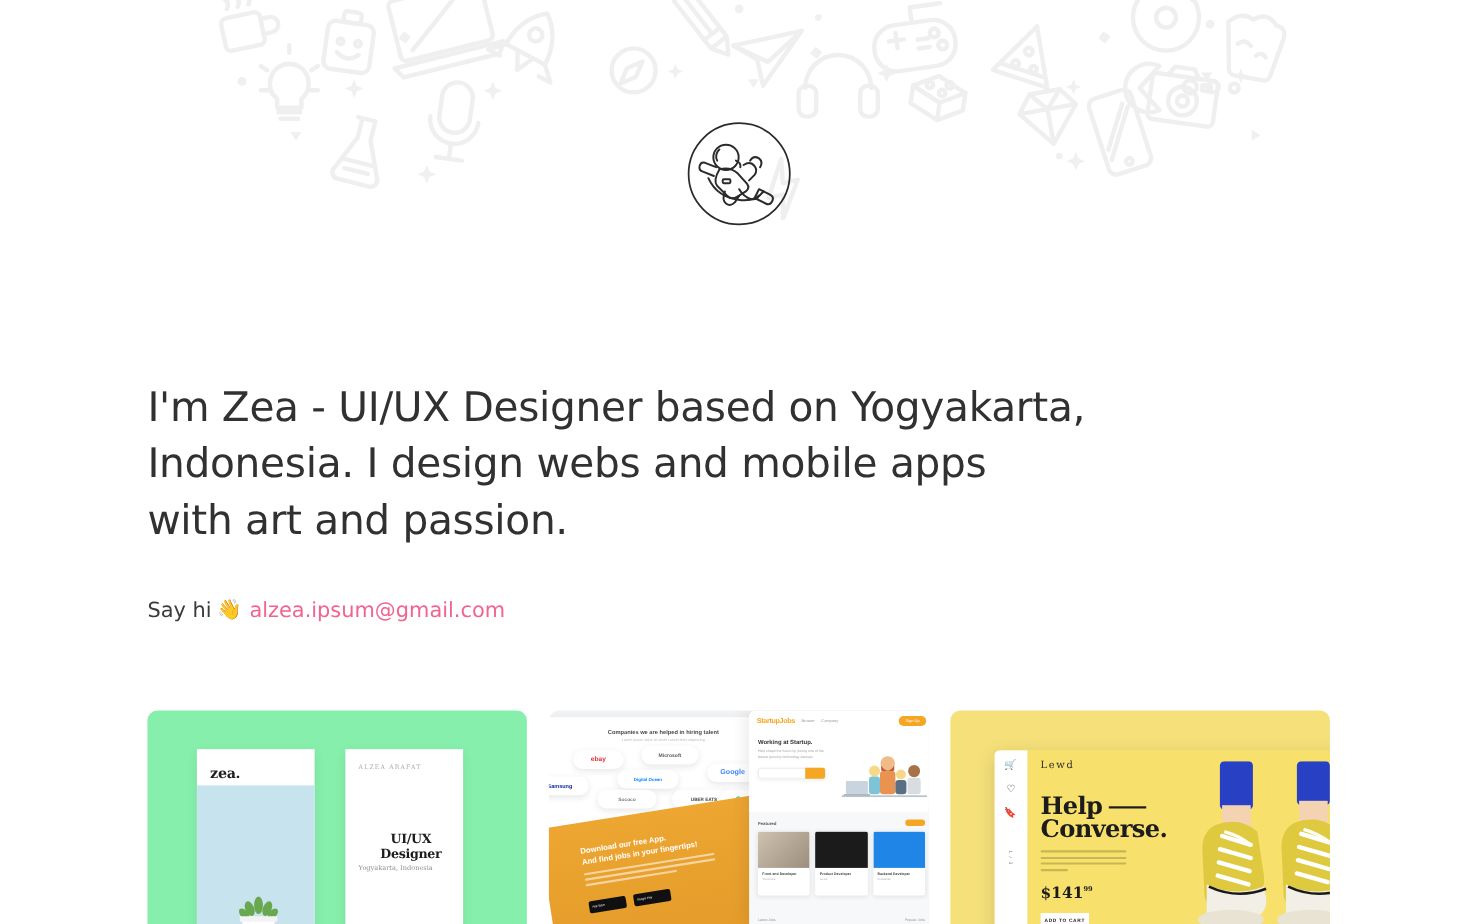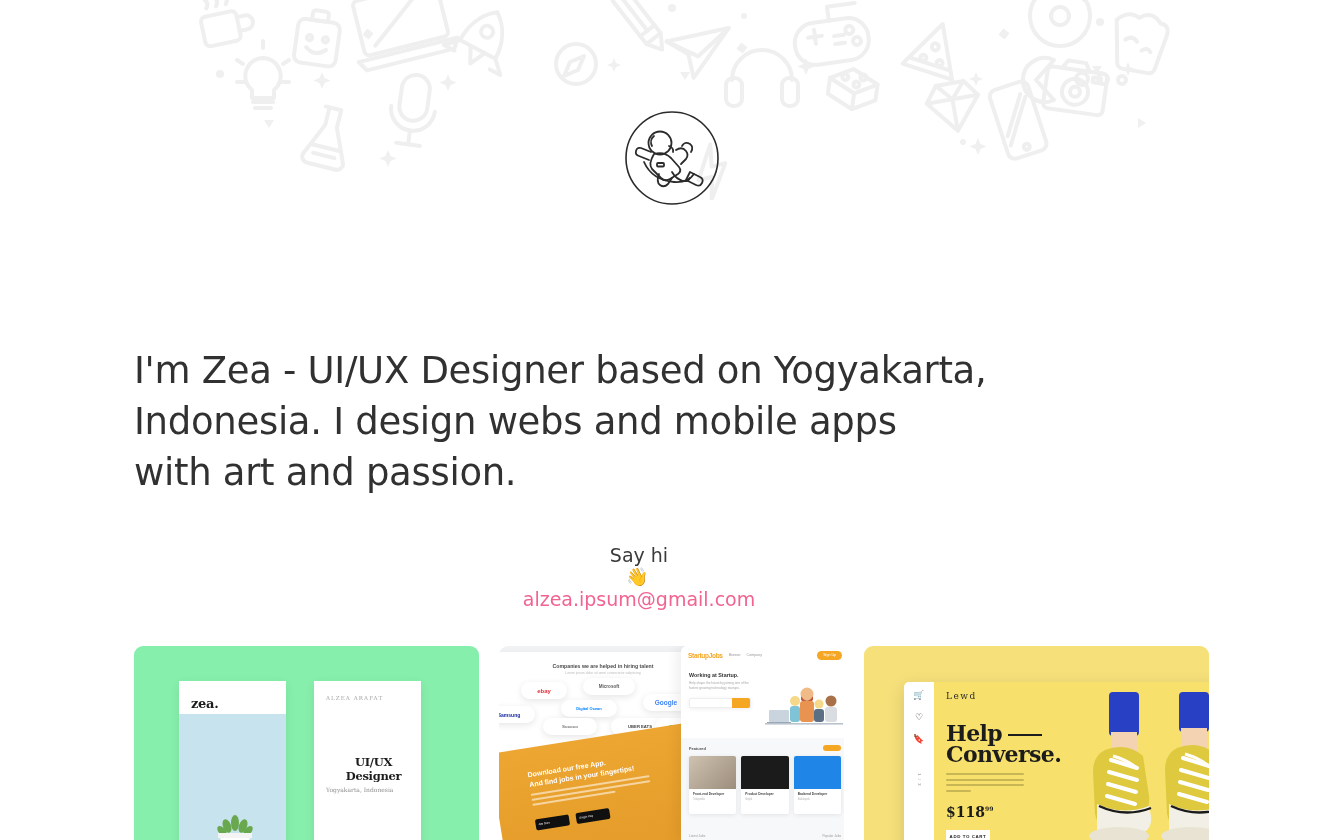--- a/index.html
+++ b/index.html
@@ -57,21 +57,20 @@
   }
   .contact {
     margin-top: 44px;
     font-family: "DejaVu Sans", sans-serif;
     font-size: 19px;
     line-height: 26px;
     color: #3a3a3a;
     display: flex;
     align-items: center;
     gap: 0px;
-    flex-direction: column;
   }
   .contact .wave {
     font-size: 18px;
     margin: 0 7px 0 5px;
     line-height: 1;
   }
   .contact .email {
     color: #f2638f;
     text-decoration: none;
     font-size: 19px;
@@ -629,21 +628,21 @@
             <span>Help</span><span class="rule"></span><br>
             <span>Converse.</span>
           </h2>
           <div class="desc">
             <i></i>
               <i></i>
               <i></i>
               <i style="width:32%"></i>
           </div>
           <div class="price">
-            <span>$118</span><sup>99</sup>
+            <span>$141</span><sup>99</sup>
           </div>
           <div class="cart">
             <span>ADD TO CART</span>
           </div>
           <svg class="shoes" viewBox="0 0 160 180" xmlns="http://www.w3.org/2000/svg">
             <rect x="0" y="0" width="160" height="180" fill="#f7e06b"></rect>
 
             <rect x="30" y="0" width="30" height="44" rx="4" fill="#2740c4"></rect>
             <rect x="100" y="0" width="30" height="40" rx="4" fill="#2740c4"></rect>
             <rect x="32" y="40" width="26" height="22" fill="#f3d3b2"></rect>

